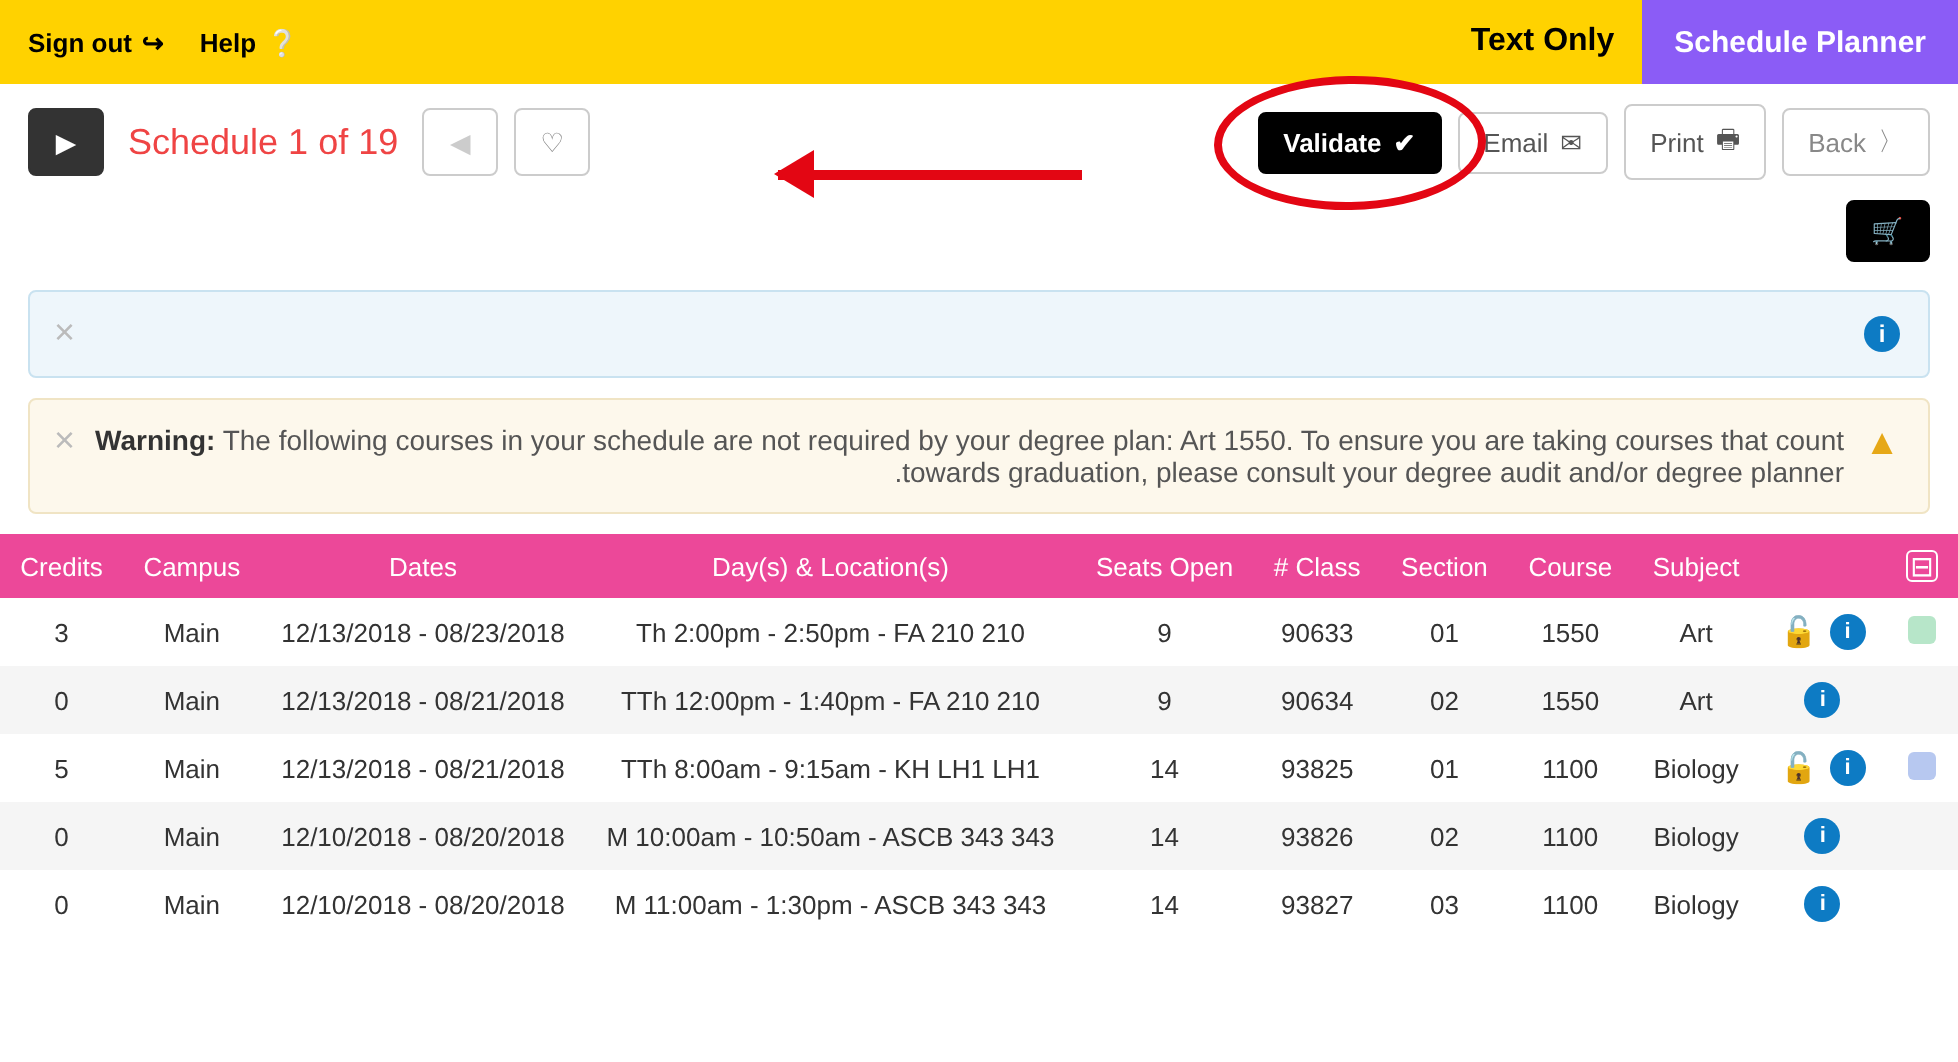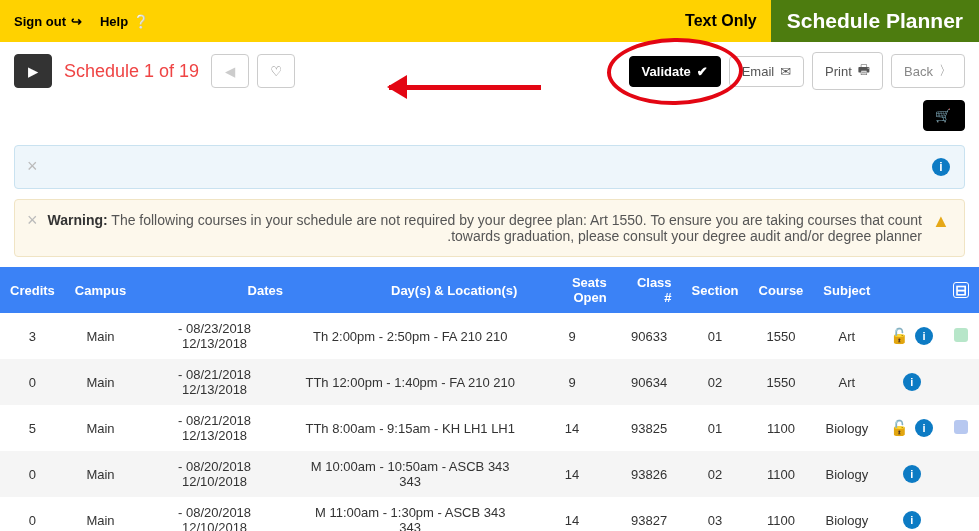--- a/index.html
+++ b/index.html
@@ -1,18 +1,18 @@
 <!DOCTYPE html>
 <html><head>
 <meta charset="utf-8">
 <style>
 *{box-sizing:border-box;margin:0;padding:0;font-family:Arial,sans-serif}
 body{width:979px;height:531px;overflow:hidden;background:#fff;direction:rtl}
 .header{background:#ffd200;height:42px;display:flex;align-items:center}
-.header-title{background:#4d7c0f;color:#fff;padding:0 16px;height:100%;display:flex;align-items:center;font-size:21px;font-weight:600}
+.header-title{background:#8b5cf6;color:#fff;padding:0 16px;height:100%;display:flex;align-items:center;font-size:15px;font-weight:600}
 .header-actions{display:flex;align-items:center;gap:18px;margin-right:auto;padding-left:14px}
 .header-text-only{color:#000;font-weight:600;font-size:16px;margin-right:14px}
 .header-link{color:#000;font-weight:600;font-size:13px;display:flex;align-items:center;gap:5px}
 .toolbar{display:flex;align-items:center;padding:10px 14px;gap:8px}
 .btn{border:1px solid #ccc;background:#fff;border-radius:4px;padding:7px 12px;font-size:13px;color:#555;display:inline-flex;align-items:center;gap:6px;cursor:pointer}
 .btn-back{color:#888}
 .btn-validate{background:#000;color:#fff;border-color:#000;font-weight:600}
 .validate-wrap{position:relative;display:inline-block}
 .red-circle{position:absolute;top:-18px;left:-22px;right:-22px;bottom:-18px;border:4px solid #e30613;border-radius:50%;pointer-events:none;transform:rotate(-1deg)}
 .toolbar-right{margin-right:auto;display:flex;align-items:center;gap:8px}
@@ -22,21 +22,21 @@
 .btn-cart{background:#000;color:#fff;border-color:#000;font-weight:600}
 .alert{margin:4px 14px 10px;padding:12px 14px;border-radius:4px;border:1px solid;display:flex;align-items:flex-start;gap:10px;font-size:14px;color:#555;position:relative}
 .alert-info{background:#eef6fb;border-color:#c9e2f0}
 .alert-warn{background:#fdf8ec;border-color:#f0e4c4}
 .alert .close{position:absolute;left:12px;top:10px;color:#bbb;font-size:18px;cursor:pointer}
 .info-ico,.warn-ico{width:18px;height:18px;border-radius:50%;display:inline-flex;align-items:center;justify-content:center;color:#fff;font-weight:bold;font-size:12px;flex-shrink:0}
 .info-ico{background:#0d7bc4}
 .warn-ico{background:none;color:#e6a817;font-size:18px}
 .bold{font-weight:bold;color:#333}
 table{width:100%;border-collapse:collapse;font-size:13px}
-thead th{background:#3b82f6;color:#fff;font-weight:700;padding:8px 10px;text-align:right}
+thead th{background:#ec4899;color:#fff;font-weight:400;padding:8px 10px;text-align:center}
 tbody td{padding:8px 10px;text-align:center;color:#333}
 tbody tr:nth-child(even){background:#f5f5f5}
 tbody tr:nth-child(odd){background:#fff}
 .row-actions{display:flex;gap:6px;align-items:center;justify-content:center}
 .swatch{width:14px;height:14px;border-radius:3px;display:inline-block}
 .info-dot{width:18px;height:18px;border-radius:50%;background:#0d7bc4;color:#fff;display:inline-flex;align-items:center;justify-content:center;font-weight:bold;font-size:11px}
 .lock-ico{color:#777;font-size:15px}
 .arrow{position:absolute;top:72px;right:420px;width:170px;height:30px;pointer-events:none}
 .arrow-line{position:absolute;top:13px;left:0;right:18px;height:5px;background:#e30613}
 .arrow-head{position:absolute;top:3px;left:-2px;width:0;height:0;border-top:12px solid transparent;border-bottom:12px solid transparent;border-right:20px solid #e30613}

